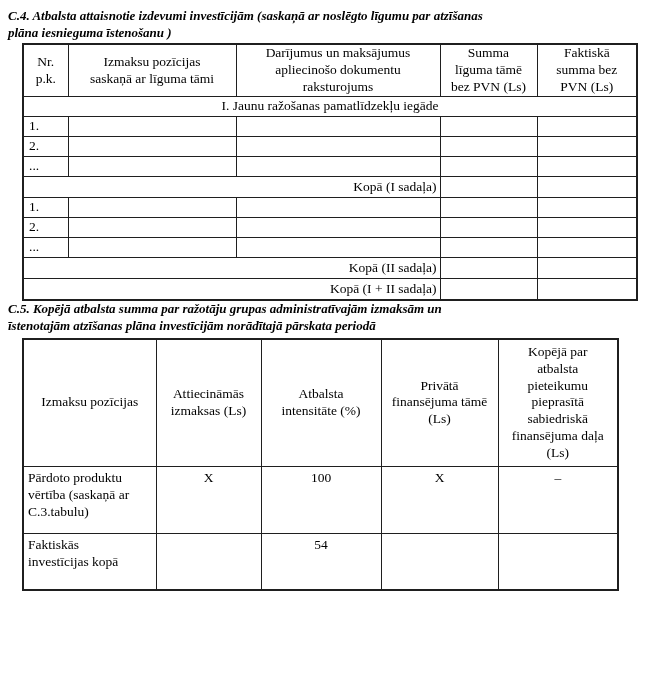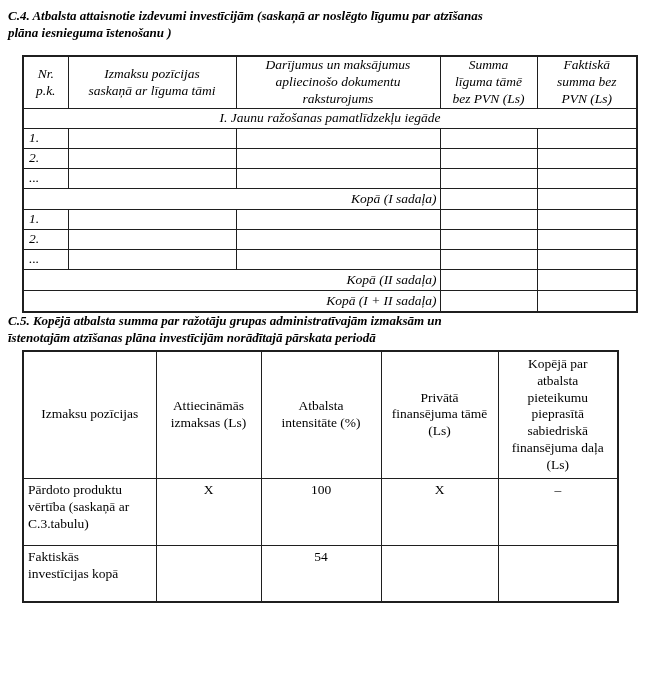--- a/index.html
+++ b/index.html
@@ -26,21 +26,21 @@
   }
   .c5-title {
     margin-top: 0;
   }
   table {
     border-collapse: collapse;
     table-layout: fixed;
     margin-left: 22px;
     border: 2px solid #1f1f1f;
   }
-  .t1 { width: 614px; margin-top: 13px; font-style: italic; }
+  .t1 { width: 614px; margin-top: 1px; }
   .t2 { width: 595px; margin-top: 3px; }
   th, td {
     border: 1px solid #1f1f1f;
     padding: 0;
     font-size: 13.5px;
     line-height: 1.25;
     font-weight: normal;
     overflow: hidden;
   }
   th {

